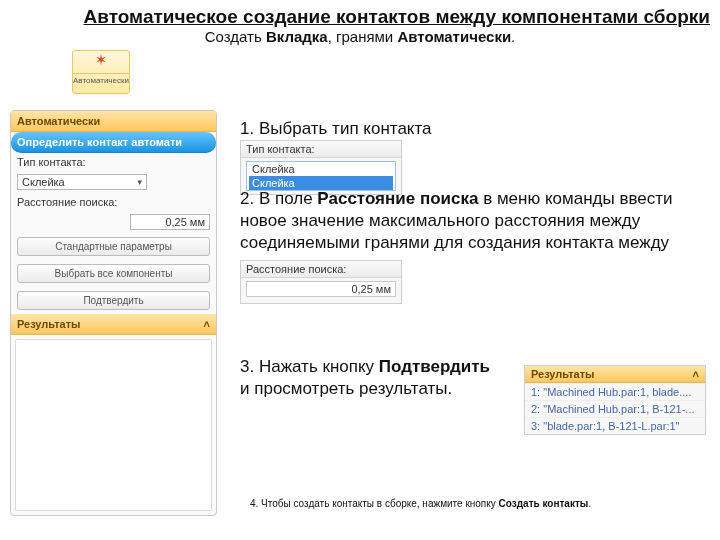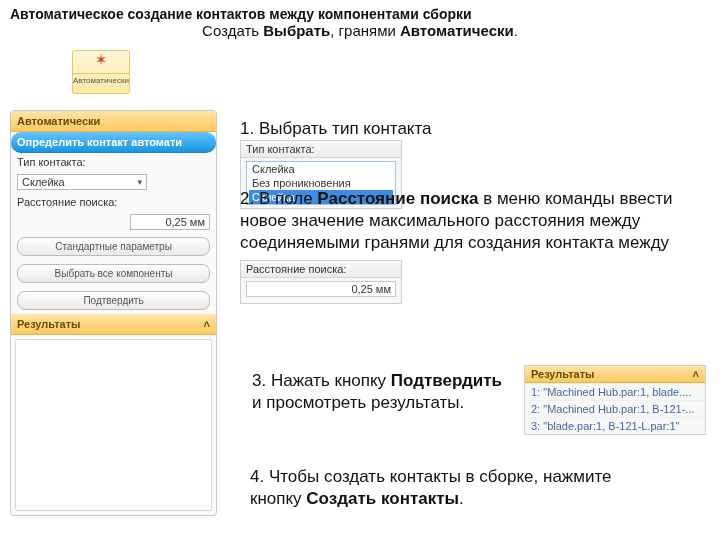--- a/index.html
+++ b/index.html
@@ -1,65 +1,65 @@
 <!DOCTYPE html>
 <html><head>
 <meta charset="utf-8">
 <style>
   html,body{margin:0;padding:0;font-family:Arial,Helvetica,sans-serif;font-size:13px;color:#111;background:#fff;width:720px;}
   .page{position:relative;width:720px;height:540px;}
-  .title{font-size:14px;font-weight:bold;text-align:left;line-height:1.15;padding:6px 10px 0 10px;}
+  .title{font-size:19px;font-weight:bold;text-align:right;line-height:1.15;padding:6px 10px 0 10px;text-decoration:underline;}
   .subtitle{font-size:15px;text-align:center;margin:0 0 4px 0;}
   b{font-weight:bold;}
   
   .ribbon{position:absolute;left:72px;top:50px;width:56px;height:42px;background:linear-gradient(#fff6d8,#ffe9a3);border:1px solid #e7c862;border-radius:3px;}
   .ribbon .star{display:block;text-align:center;font-size:15px;line-height:18px;color:#d94b2b;}
   .ribbon .lab{display:block;text-align:center;font-size:8px;color:#555;margin-top:4px;border-top:1px solid #e7c862;padding-top:2px;}
   
   .panel{position:absolute;left:10px;top:110px;width:205px;border:1px solid #c9c9c9;border-radius:4px;background:#fafafa;font-size:11px;color:#333;}
   .p-row{padding:4px 6px;border-bottom:1px solid #e2e2e2;}
   .p-head-orange{background:linear-gradient(#ffe5a6,#ffc85f);color:#6b4a00;font-weight:bold;border-bottom:1px solid #e0b84d;}
   .p-head-blue{background:linear-gradient(#66c4ff,#1a94e0);color:#fff;font-weight:bold;border-bottom:1px solid #1882c4;border-radius:10px;}
   .field{display:flex;justify-content:space-between;align-items:center;padding:3px 6px;}
   .inp{display:inline-block;border:1px solid #b7b7b7;background:#fff;padding:1px 4px;min-width:70px;font-size:11px;}
   .inp.sel{min-width:120px;display:flex;justify-content:space-between;align-items:center;}
   .inp.sel::after{content:"▾";font-size:9px;color:#555;margin-left:6px;}
   .chk{display:flex;align-items:center;gap:4px;padding:2px 6px 4px 6px;color:#1b5fb3;}
   .chk .box{width:10px;height:10px;border:1px solid #5a8bd6;background:#eaf3ff;display:inline-block;position:relative;}
   .chk .box::after{content:"✓";position:absolute;left:-1px;top:-3px;font-size:10px;color:#1b5fb3;}
   .btns{display:flex;gap:4px;padding:4px 6px;flex-wrap:wrap;}
-  .btn{flex:1;border:1px solid #bcbcbc;border-radius:8px;background:linear-gradient(#fefefe,#eaeaea);font-size:10px;padding:3px 0;text-align:center;color:#555;}
+  .btn{flex:1;border:1px solid #bcbcbc;border-radius:3px;background:linear-gradient(#fefefe,#eaeaea);font-size:10px;padding:3px 0;text-align:center;color:#555;}
   .results-body{height:170px;background:#fff;border:1px solid #d9d9d9;margin:4px;border-radius:2px;}
   
   .rt{position:absolute;left:240px;right:14px;font-size:17px;line-height:1.3;}
   .step1{top:118px;}
   .step2{top:188px;}
   .step3{top:311px;}
-  .step4{top:370px;width:260px;margin-left:12px;}
-  .step5{position:absolute;left:250px;bottom:30px;right:60px;font-size:17px;line-height:1.3;}
+  .step4{top:356px;width:260px;}
+  .step5{position:absolute;left:250px;bottom:30px;right:60px;font-size:10px;line-height:1.3;}
   
   .mini{position:absolute;border:1px solid #cfcfcf;background:#f7f7f7;font-size:11px;color:#333;}
   .mini .hdr{background:linear-gradient(#f8f8f8,#ececec);border-bottom:1px solid #d4d4d4;padding:2px 5px;}
   .mini .sel{background:#fff;border:1px solid #9fc2e6;margin:3px 5px;padding:0 2px;}
   .mini .opt{padding:1px 3px;}
   .mini .opt.hl{background:#3a8de0;color:#fff;}
   .mini1{left:240px;top:140px;width:160px;}
   .mini2{left:240px;top:260px;width:160px;padding-bottom:3px;}
   .mini2 .val{text-align:right;border:1px solid #c9c9c9;background:#fff;margin:3px 5px;padding:1px 4px;}
   .mini3{right:14px;top:365px;width:180px;}
   .mini3 .reshdr{background:linear-gradient(#ffe5a6,#ffc85f);color:#6b4a00;font-weight:bold;padding:2px 6px;border-bottom:1px solid #e0b84d;font-size:11px;display:flex;justify-content:space-between;}
   .mini3 .row{padding:2px 6px;border-top:1px solid #eee;color:#4367a8;overflow:hidden;white-space:nowrap;text-overflow:ellipsis;}
 </style>
 </head>
 <body>
 <div class="page">
 
 <div class="title">Автоматическое создание контактов между компонентами сборки</div>
 <div class="subtitle">
-  <span>Создать </span><b>Выбрать</b><span>, гранями </span><b>Автоматически</b><span>.</span>
+  <span>Создать </span><b>Вкладка</b><span>, гранями </span><b>Автоматически</b><span>.</span>
 </div>
 
 <div class="ribbon">
   <span class="star">✶</span>
   <span class="lab">Автоматически</span>
 </div>
 
 <div class="panel">
   <div class="p-row p-head-orange">Автоматически</div>
   <div class="p-row p-head-blue">Определить контакт автомати</div>
@@ -92,21 +92,20 @@
 
 </div>
 
 <div class="rt step1">
   <span>1.</span><span> Выбрать тип контакта</span>
 </div>
 <div class="mini mini1">
   <div class="hdr">Тип контакта:</div>
   <div class="sel">
     <div class="opt">Склейка</div>
-    <div class="opt">Без проникновения</div>
     <div class="opt hl">Склейка</div>
   </div>
 </div>
 
 <div class="rt step2">
   <span>2.</span><span> В поле </span><b>Расстояние поиска</b><span> в меню команды ввести новое значение максимального расстояния между соединяемыми гранями для создания контакта между ними.</span>
 </div>
 <div class="mini mini2">
   <div class="hdr">Расстояние поиска:</div>
   <div class="val">0,25 мм</div>

